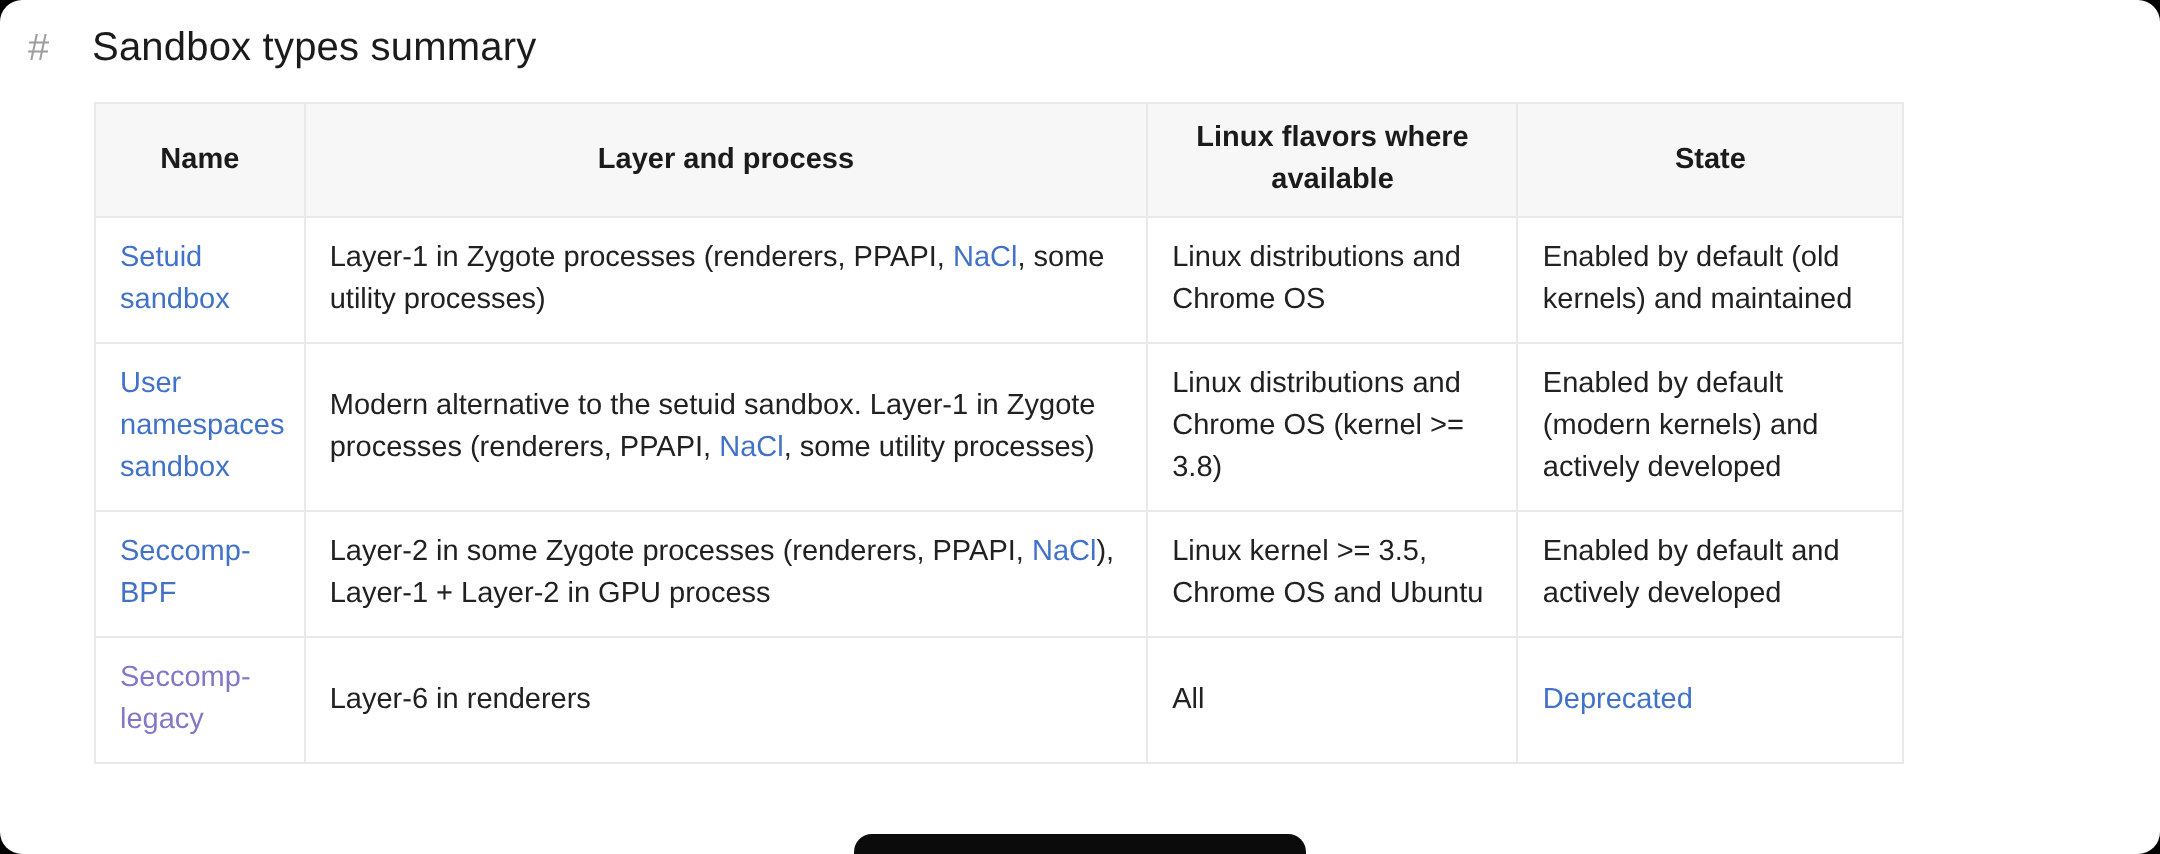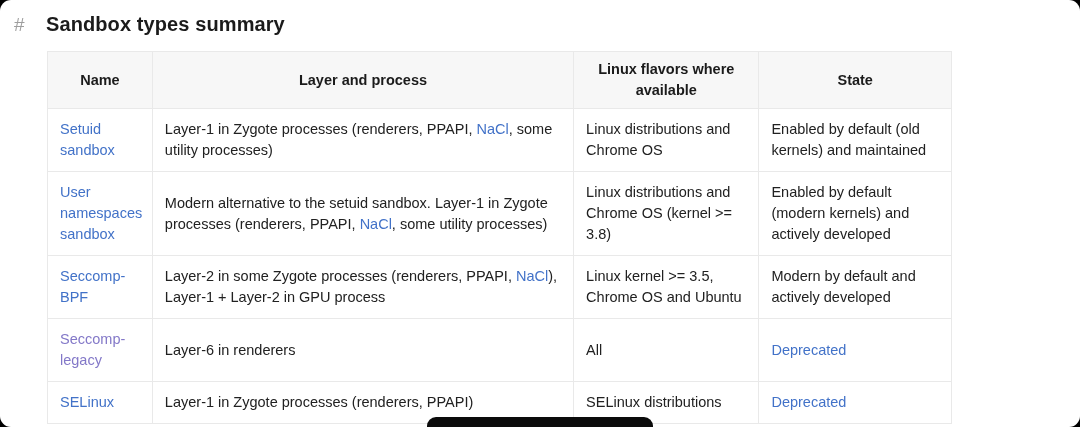--- a/index.html
+++ b/index.html
@@ -31,21 +31,21 @@
   .hash{
     color:var(--hash);
     font-size:19px;
     width:32px;
     text-align:left;
     text-decoration:none;
     flex:0 0 auto;
   }
   .title{
     font-size:20px;
-    font-weight:700;
+    font-weight:400;
     color:#1b1b1b;
     letter-spacing:.1px;
   }
   .table-wrap{
     margin:15px 45px 0 47px;
   }
   table{
     width:905px;
     border-collapse:collapse;
     table-layout:fixed;
@@ -114,32 +114,26 @@
           <tr>
             <td><a href="#" class="doc-link">User namespaces sandbox</a></td>
             <td><span>Modern alternative to the setuid sandbox. Layer-1 in Zygote processes (renderers, PPAPI, </span><a href="#" class="doc-link">NaCl</a><span>, some utility processes)</span></td>
             <td><span>Linux distributions and Chrome OS (kernel &gt;= 3.8)</span></td>
             <td><span>Enabled by default (modern kernels) and actively developed</span></td>
           </tr>
           <tr>
             <td><a href="#" class="doc-link">Seccomp-BPF</a></td>
             <td><span>Layer-2 in some Zygote processes (renderers, PPAPI, </span><a href="#" class="doc-link">NaCl</a><span>), Layer-1 + Layer-2 in GPU process</span></td>
             <td><span>Linux kernel &gt;= 3.5, Chrome OS and Ubuntu</span></td>
-            <td><span>Modern by default and actively developed</span></td>
+            <td><span>Enabled by default and actively developed</span></td>
           </tr>
           <tr>
             <td><a href="#" class="doc-link visited">Seccomp-legacy</a></td>
             <td><span>Layer-6 in renderers</span></td>
             <td><span>All</span></td>
-            <td><a href="#" class="doc-link">Deprecated</a></td>
-          </tr>
-          <tr>
-            <td><a href="#" class="doc-link">SELinux</a></td>
-            <td><span>Layer-1 in Zygote processes (renderers, PPAPI)</span></td>
-            <td><span>SELinux distributions</span></td>
             <td><a href="#" class="doc-link">Deprecated</a></td>
           </tr>
         </tbody>
     </table>
   </div>
 
   <div class="bottom-bar"></div>
 
 </div>
 

